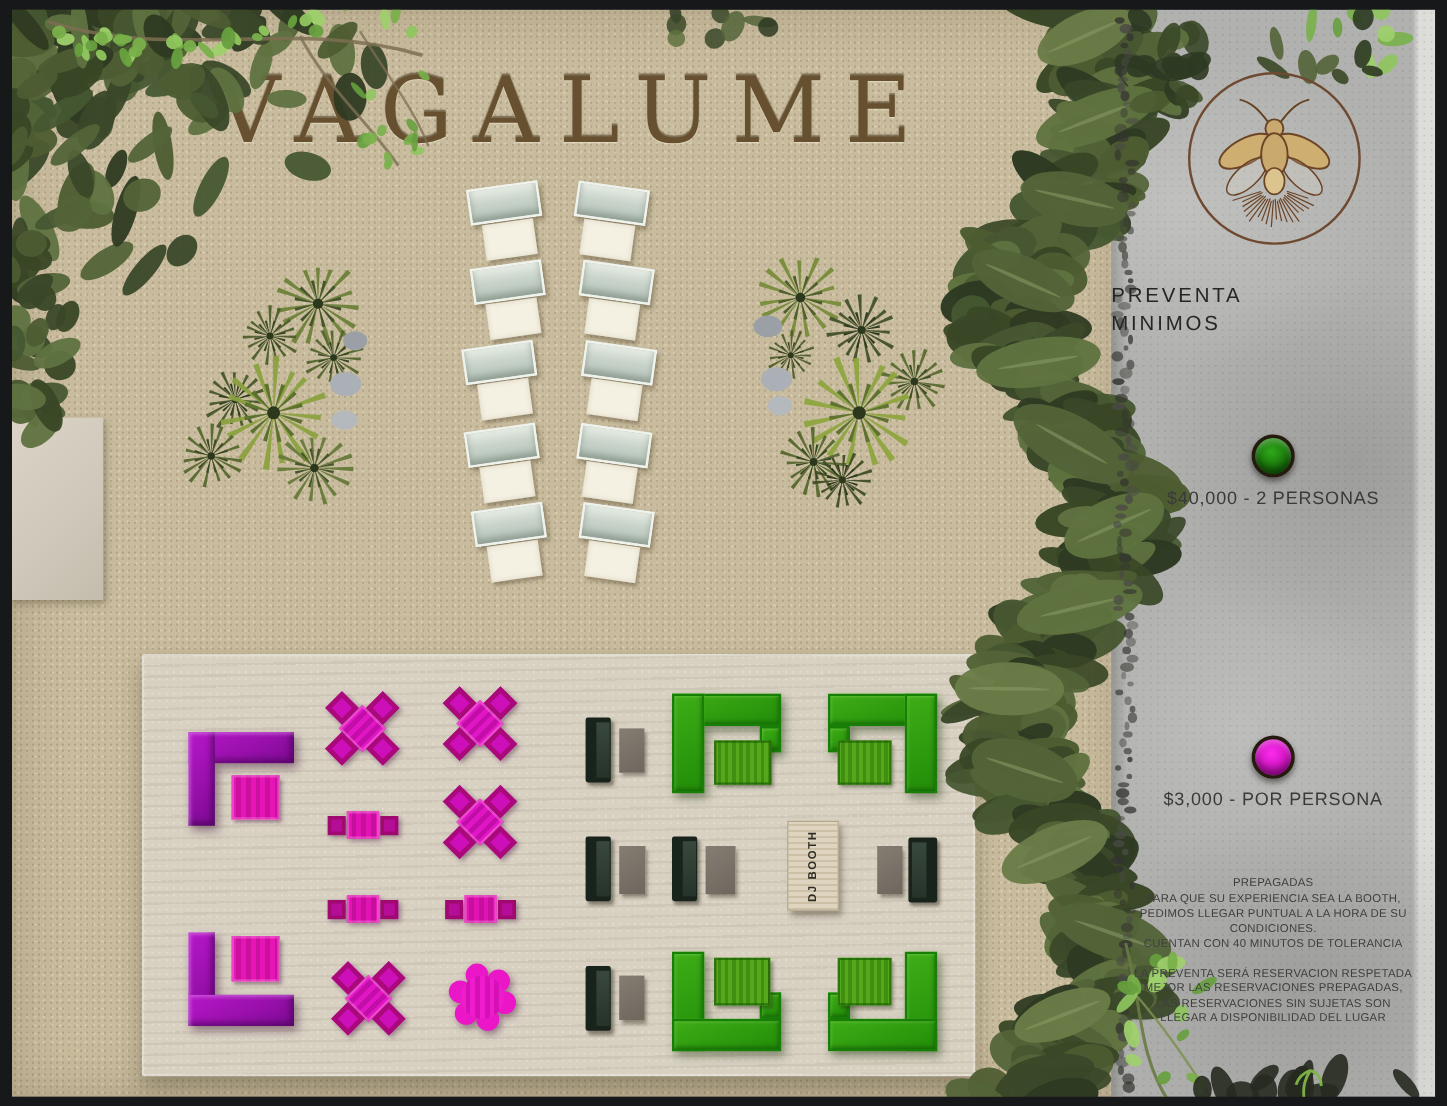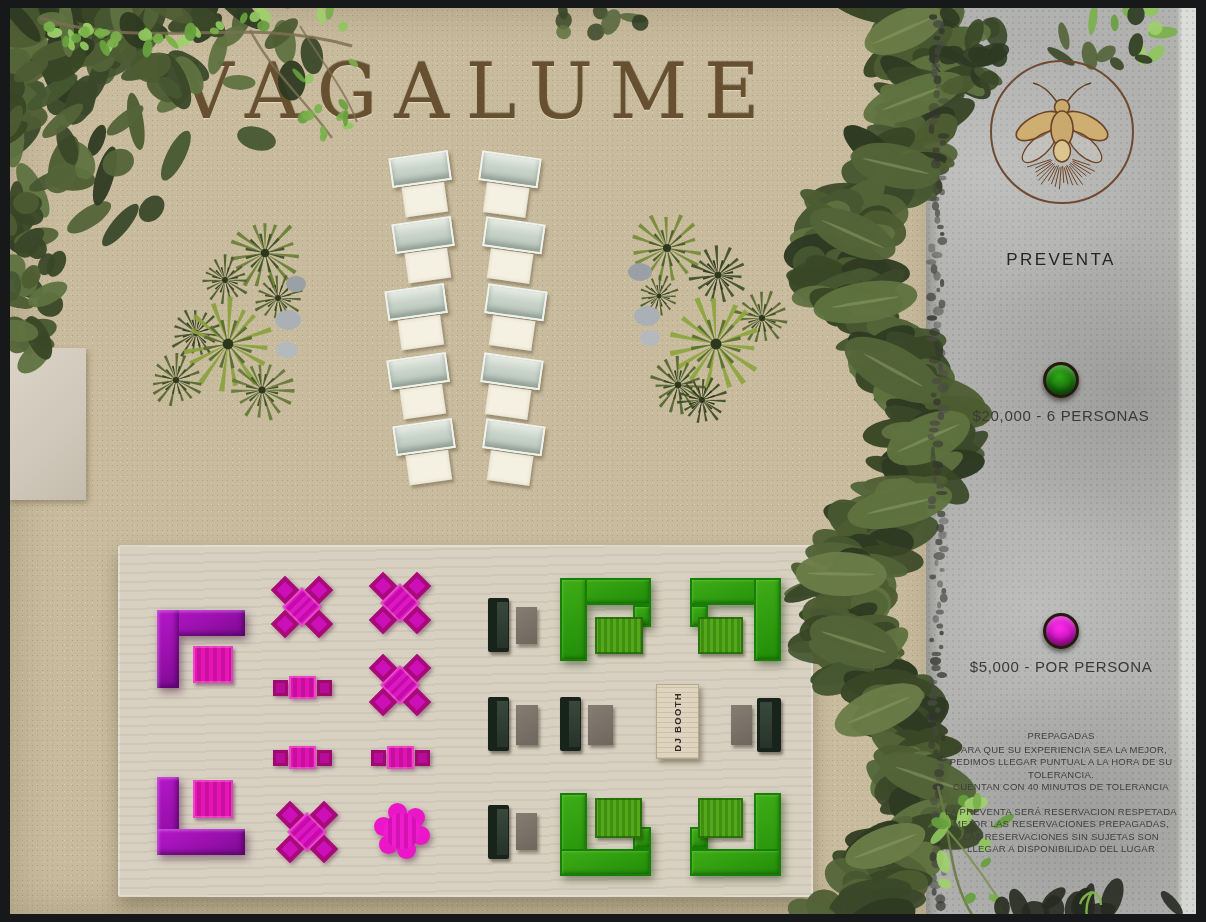--- a/index.html
+++ b/index.html
@@ -89,21 +89,21 @@
   .dj-booth{position:absolute;left:656px;top:684px;width:41px;height:73px;z-index:3;
     background:#ded4bf;
     background-image:repeating-linear-gradient(0deg, rgba(150,132,95,.25) 0 1px, transparent 1px 5px);
     border:1px solid #b3a78c;box-shadow:3px 4px 5px rgba(55,45,25,.4);
     display:flex;align-items:center;justify-content:center;}
   .dj-booth span{writing-mode:vertical-rl;transform:rotate(180deg);
     font-size:9.5px;letter-spacing:.14em;color:#2f2c26;font-weight:bold;white-space:nowrap;}
   
   .sidebar-content{position:absolute;left:926px;top:8px;width:270px;height:906px;z-index:5;color:#2b2b2b;}
   .logo-wrap{position:absolute;left:56px;top:44px;width:160px;height:160px;}
-  .preventa-heading{position:absolute;left:0;top:240px;width:100%;text-align:center;
+  .preventa-heading{position:absolute;left:0;top:227px;width:100%;
     font-size:17px;letter-spacing:.14em;line-height:1.38;color:#262626;}
   .tier-row{position:absolute;left:0;width:100%;display:flex;flex-direction:column;align-items:center;}
   .tier-swatch{width:30px;height:30px;border-radius:50%;border:3px solid #251a0e;
     box-shadow:0 3px 5px rgba(0,0,0,.5), inset 0 -5px 6px rgba(0,0,0,.38), inset 0 3px 4px rgba(255,255,255,.3);}
   .sw1{background:radial-gradient(circle at 45% 38%,#2fa818,#0f6206 78%);}
   .sw2{background:radial-gradient(circle at 45% 38%,#6e6557,#3b3427 78%);}
   .sw3{background:radial-gradient(circle at 45% 38%,#fcf8ee,#e5ddca 85%);}
   .sw4{background:radial-gradient(circle at 45% 38%,#fb2bec,#bd08ae 80%);}
   .tier-label{margin-top:9px;font-size:15px;letter-spacing:.045em;color:#3a3a3a;}
   .conditions{position:absolute;left:10px;top:722px;width:250px;text-align:center;
@@ -599,37 +599,38 @@
             <line x1="71.02642291401762" y1="111.17040309664421" x2="54.57486492304992" y2="124.3161421071586"></line>
             <line x1="69.2479525344307" y1="110.57637552086993" x2="53.53342162321402" y2="120.18800128214136"></line>
             <line x1="70.18155599702662" y1="108.46368765282537" x2="53.22242544643623" y2="116.17369359861463"></line>
             <line x1="68.68132810462879" y1="107.587340224344" x2="45.10076165593877" y2="115.06096569172733"></line>
           </g>
       </svg>
     </div>
 
     <div class="preventa-heading">
       <div>PREVENTA</div>
+      <div>MINIMOS</div>
     </div>
 
     <div class="tier-row" style="top:354px">
       <div class="tier-swatch sw1"></div>
-      <div class="tier-label">$20,000 - 6 PERSONAS</div>
+      <div class="tier-label">$40,000 - 2 PERSONAS</div>
     </div>
     <div class="tier-row" style="top:605px">
       <div class="tier-swatch sw4"></div>
-      <div class="tier-label">$5,000 - POR PERSONA</div>
+      <div class="tier-label">$3,000 - POR PERSONA</div>
     </div>
 
     <div class="conditions">
       <div class="c-title">PREPAGADAS</div>
       <div class="para1">
-        <div>PARA QUE SU EXPERIENCIA SEA LA MEJOR,</div>
+        <div>PARA QUE SU EXPERIENCIA SEA LA BOOTH,</div>
         <div>PEDIMOS LLEGAR PUNTUAL A LA HORA DE SU</div>
-        <div>TOLERANCIA.</div>
+        <div>CONDICIONES.</div>
         <div>CUENTAN CON 40 MINUTOS DE TOLERANCIA</div>
       </div>
       <div class="para2">
         <div>LA PREVENTA SERÁ RESERVACION RESPETADA</div>
         <div>MEJOR LAS RESERVACIONES PREPAGADAS,</div>
         <div>LAS RESERVACIONES SIN SUJETAS SON</div>
         <div>LLEGAR A DISPONIBILIDAD DEL LUGAR</div>
       </div>
     </div>
   </div>

